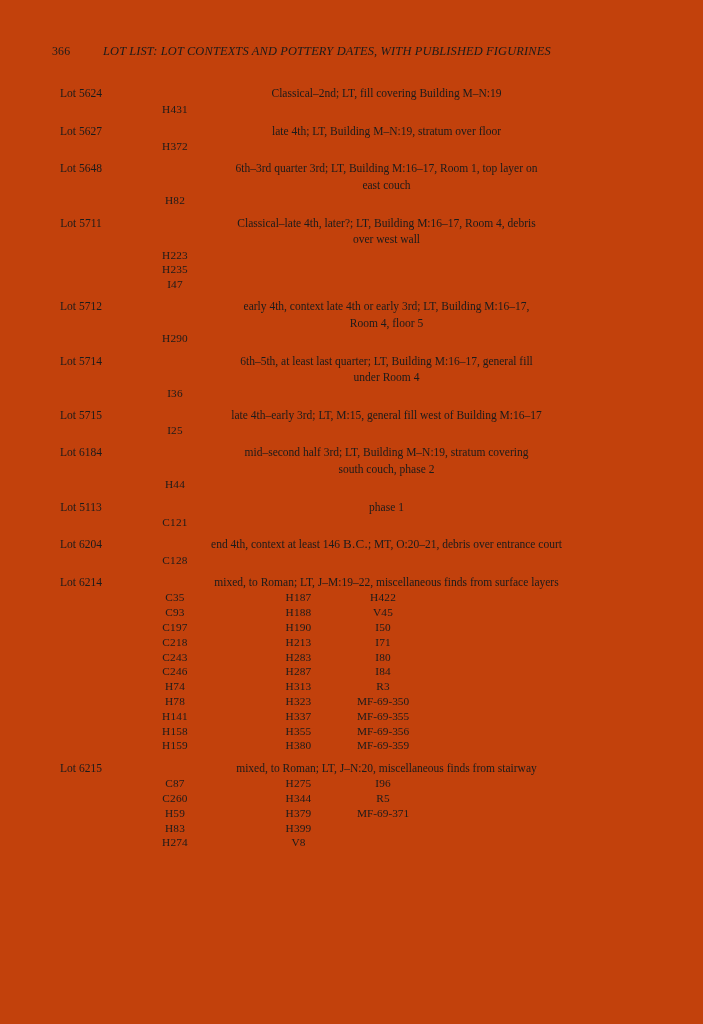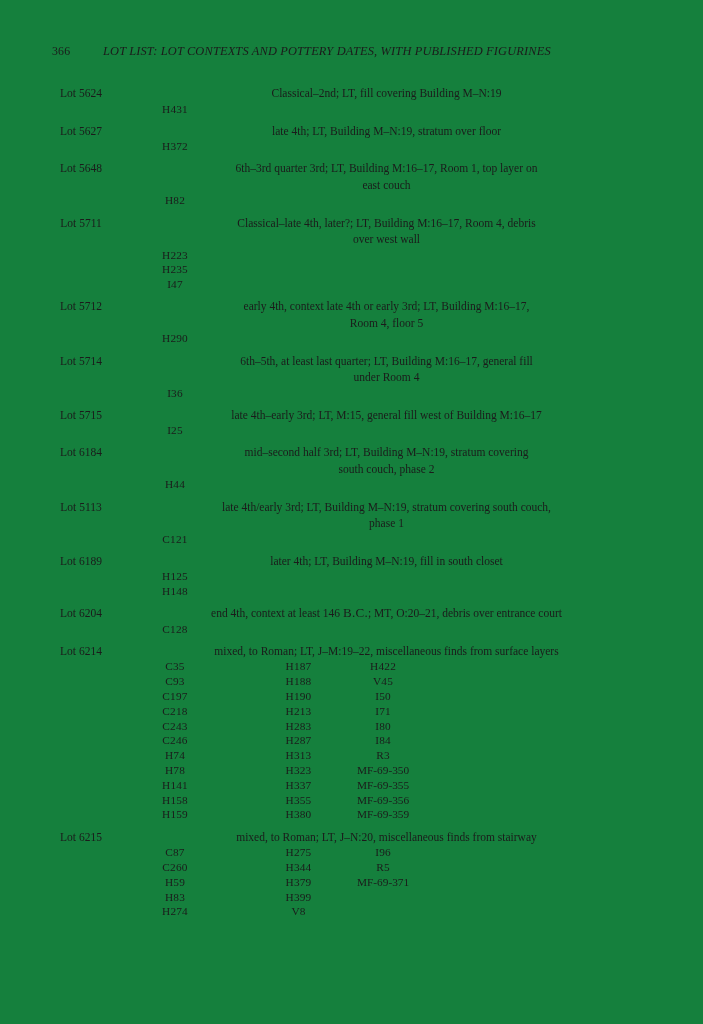--- a/index.html
+++ b/index.html
@@ -6,21 +6,21 @@
   body {
     width: 703px; height: 1024px;
     background: #f4f4f2;
     font-family: "Liberation Serif", "DejaVu Serif", serif;
     color: #1b1b1b;
     overflow: hidden;
   }
   .page {
     width: 703px; height: 1024px;
     box-sizing: border-box;
-    background: #15803d;
+    background: #c2410c;
     padding: 44px 40px 0 52px;
   }
   .hdr {
     display: flex;
     align-items: baseline;
     white-space: nowrap;
   }
   .hdr .pgnum {
     width: 51px;
     font-size: 11.8px;
@@ -162,37 +162,24 @@
           <div class="fig-cols">
             <div class="fig-col">
               <div class="fig bold">H44</div>
             </div>
           </div>
         </div>
       </div>
       <div class="entry">
         <div class="lot-label">Lot 5113</div>
         <div class="entry-body">
-          <div class="desc-line">late 4th/early 3rd; LT, Building M–N:19, stratum covering south couch,</div>
           <div class="desc-line">phase 1</div>
           <div class="fig-cols">
             <div class="fig-col">
               <div class="fig bold">C121</div>
-            </div>
-          </div>
-        </div>
-      </div>
-      <div class="entry">
-        <div class="lot-label">Lot 6189</div>
-        <div class="entry-body">
-          <div class="desc-line">later 4th; LT, Building M–N:19, fill in south closet</div>
-          <div class="fig-cols">
-            <div class="fig-col">
-              <div class="fig bold">H125</div>
-              <div class="fig bold">H148</div>
             </div>
           </div>
         </div>
       </div>
       <div class="entry">
         <div class="lot-label">Lot 6204</div>
         <div class="entry-body">
           <div class="desc-line">end 4th, context at least 146 <span class="sc">B.C.</span>; MT, O:20–21, debris over entrance court</div>
           <div class="fig-cols">
             <div class="fig-col">

